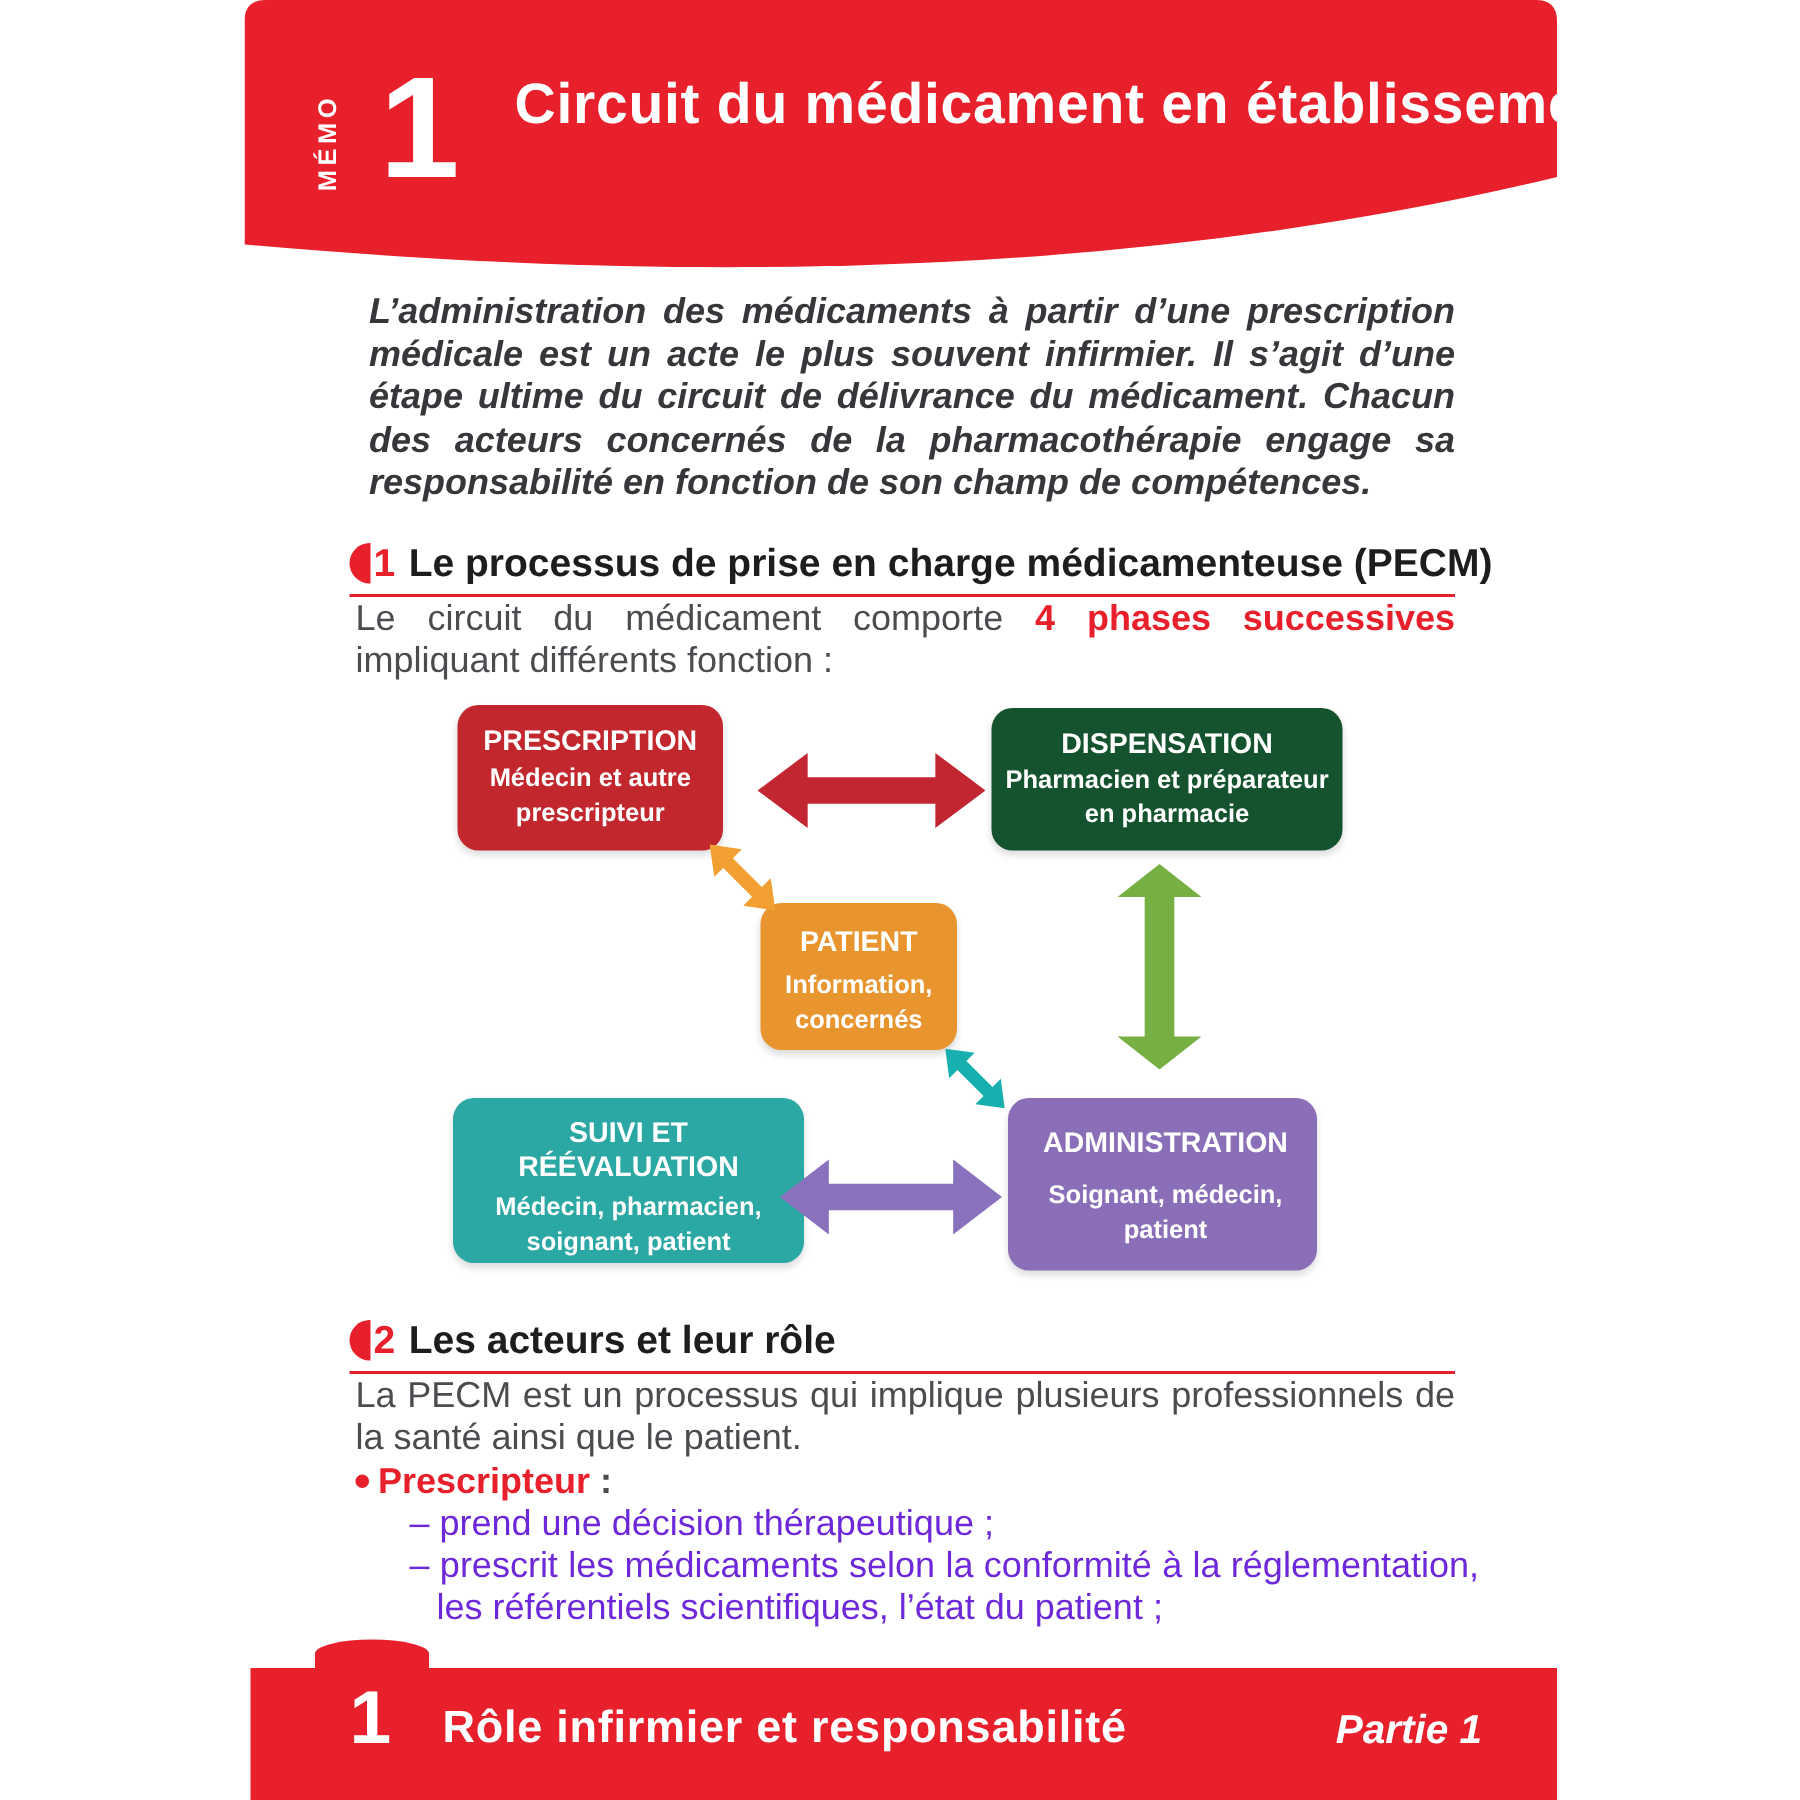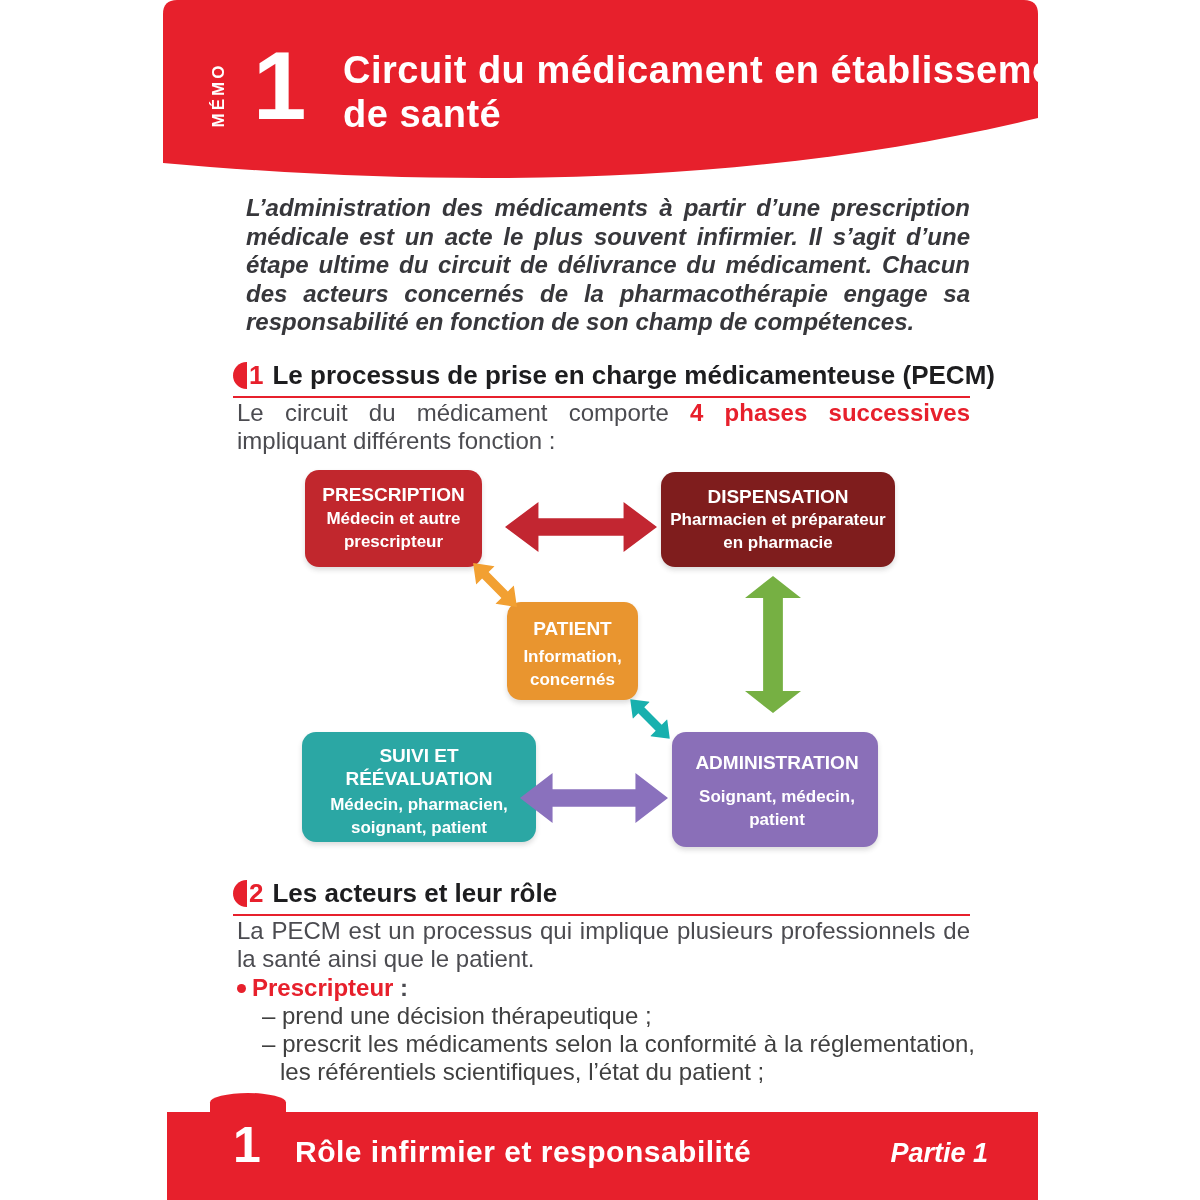--- a/index.html
+++ b/index.html
@@ -55,21 +55,21 @@
   #arrow-green { left:445px; top:111px; width:56px; height:137px; }
   #arrow-orange { left:164px; top:107px; width:62px; height:26px; transform:rotate(45deg); transform-origin:center; }
   #arrow-teal { left:322px; top:242px; width:56px; height:24px; transform:rotate(45deg); transform-origin:center; }
 
   
   .actor-line { position:absolute; left:237px; top:974px; width:733px; font-size:24px; line-height:28px; }
   .bullet-dot { display:inline-block; width:9px; height:9px; border-radius:50%; background:var(--accent);
     margin-right:6px; vertical-align:3px; }
   .actor-label { color:var(--accent); font-weight:bold; }
   .actor-colon { color:#4b4b50; font-weight:bold; }
-  .dash-list { position:absolute; left:242px; top:1002px; width:733px; font-size:24px; line-height:28px; color:#404040; }
+  .dash-list { position:absolute; left:253px; top:1002px; width:733px; font-size:24px; line-height:28px; color:#6d28d9; }
   .dash-item { padding-left:38px; text-indent:-18px; text-align:justify; }
 
   
   .footer { position:absolute; left:167px; top:1112px; width:871px; height:88px; }
   .footer-bump { position:absolute; left:43px; top:-19px; width:76px; height:19px; border-radius:50% 50% 0 0; }
   .footer-number { position:absolute; left:66px; top:8px; color:#fff; font-size:50px; line-height:50px; font-weight:bold; }
   .footer-chapter { position:absolute; left:128px; top:23px; color:#fff; font-size:30px; line-height:34px; font-weight:bold; letter-spacing:0.5px; }
   .footer-part { position:absolute; right:50px; top:26px; color:#fff; font-size:27px; line-height:30px; font-weight:bold;font-style:italic; }
 </style>
 </head>
@@ -79,41 +79,40 @@
 
   <div class="header-shape">
     <svg viewBox="0 0 875 200" preserveAspectRatio="none">
       <path d="M14,0 L861,0 Q875,0 875,14 L875,118 C660,170 380,197 0,163 L0,14 Q0,0 14,0 Z" style="fill: rgb(231, 32, 44);"></path>
     </svg>
   </div>
   <div class="memo-label">MÉMO</div>
   <div class="memo-number">1</div>
   <div class="header-title">
     <div>Circuit du médicament en établissement</div>
-    <div>de santé</div>
   </div>
 
   <p class="intro">L’administration des médicaments à partir d’une prescription médicale est un acte le plus souvent infirmier. Il s’agit d’une étape ultime du circuit de délivrance du médicament. Chacun des acteurs concernés de la pharmacothérapie engage sa responsabilité en fonction de son champ de compétences.</p>
 
   <div class="section-heading" id="s1-heading">
     <span class="half-bullet"></span>
     <span class="section-number">1</span>
     <span class="section-title">Le processus de prise en charge médicamenteuse (PECM)</span>
   </div>
 
   <p class="body-text" id="s1-body"><span>Le circuit du médicament comporte </span><span class="highlight">4 phases successives</span><span> impliquant différents fonction :</span></p>
 
   <div class="diagram">
 
     <div class="dbox" id="box-prescription" style="background-color: rgb(193, 39, 45);">
       <div class="dtitle">PRESCRIPTION</div>
       <div class="dsub">Médecin et autre prescripteur</div>
     </div>
 
-    <div class="dbox" id="box-dispensation" style="background-color: #7f1d1d; text-align: center;">
+    <div class="dbox" id="box-dispensation" style="background-color: #14532d; text-align: center;">
       <div class="dtitle">DISPENSATION</div>
       <div class="dsub">Pharmacien et préparateur en pharmacie</div>
     </div>
 
     <div class="dbox" id="box-patient" style="background-color: rgb(233, 149, 47);">
       <div class="dtitle">PATIENT</div>
       <div class="dsub">Information, concernés</div>
     </div>
 
     <div class="dbox" id="box-suivi" style="background-color: rgb(43, 167, 164);">

